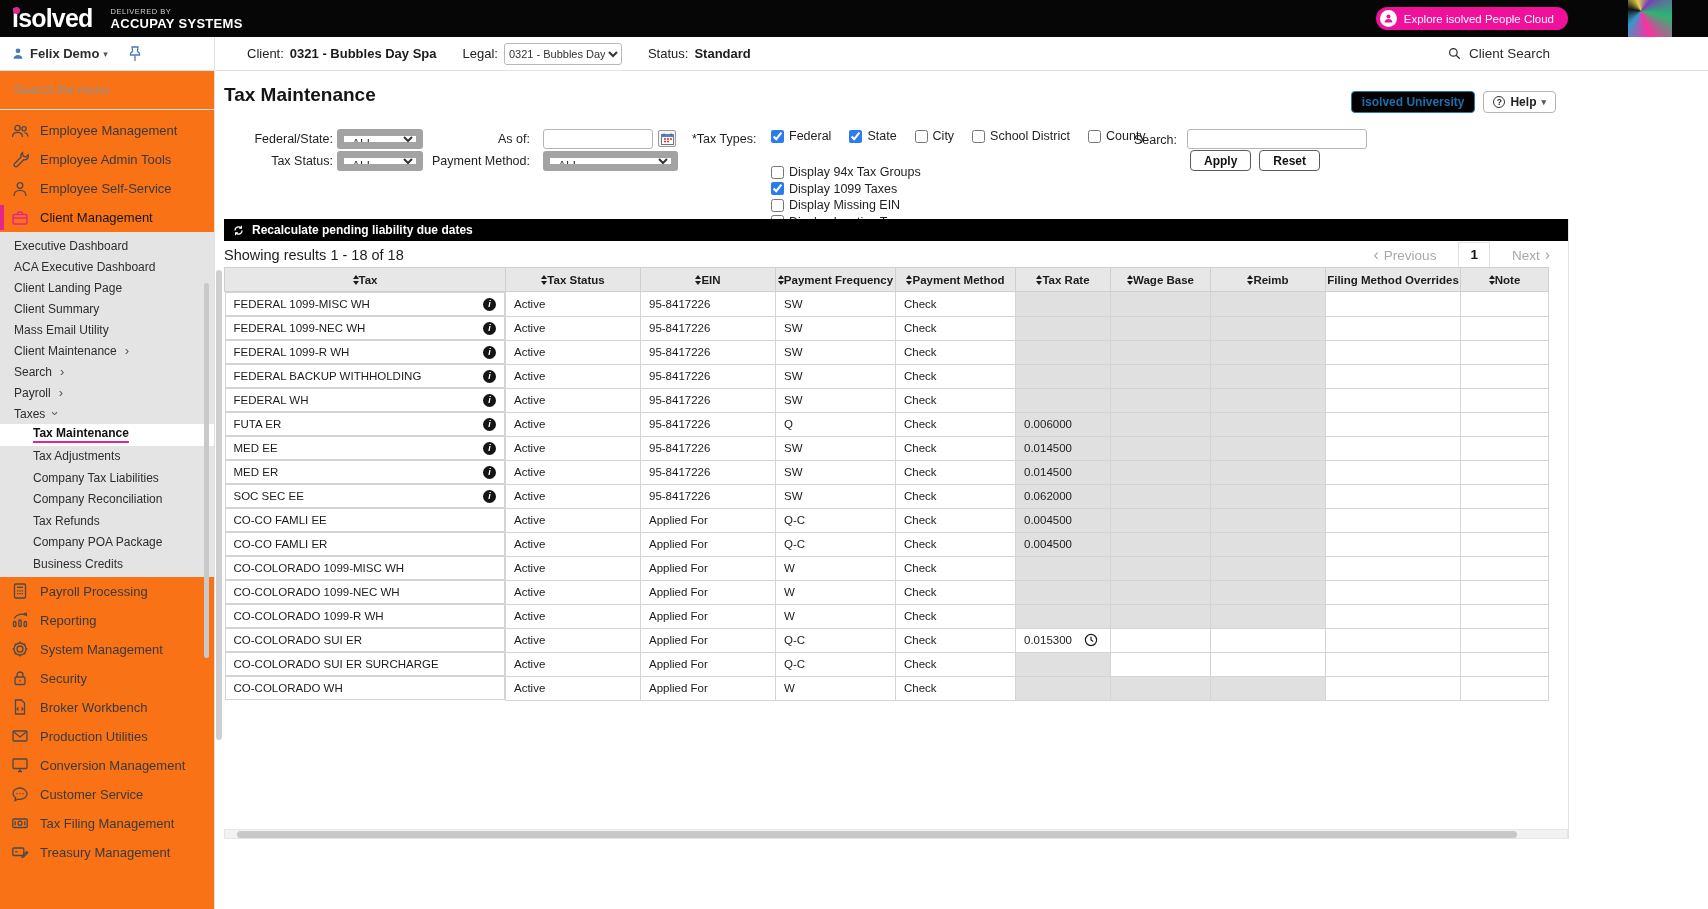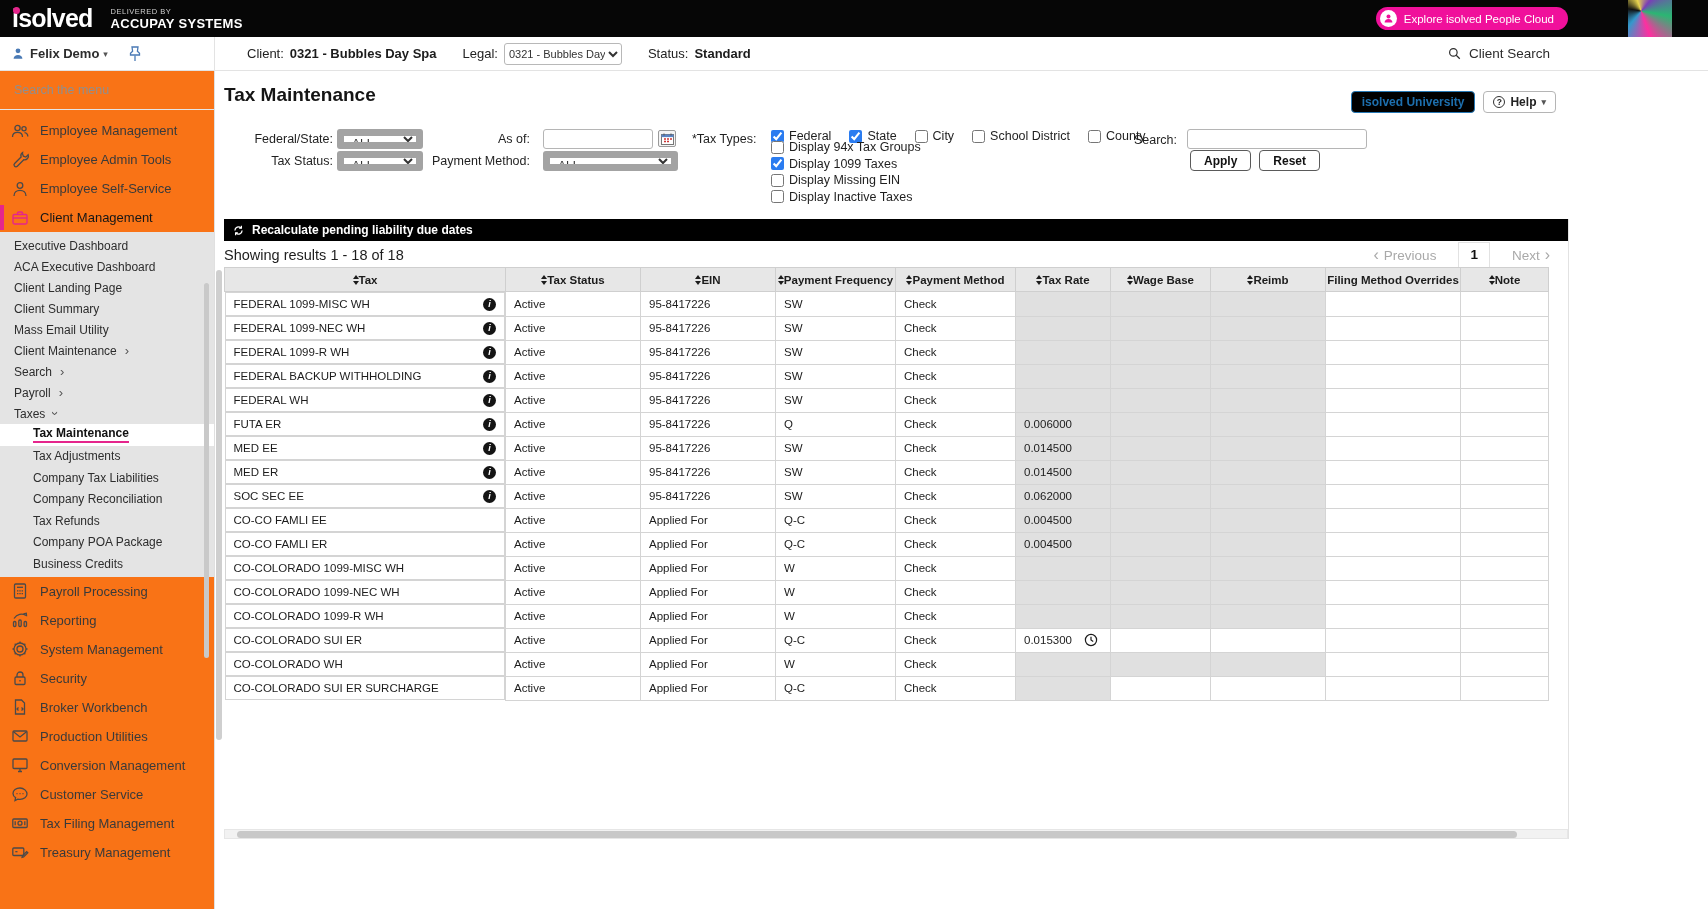--- a/index.html
+++ b/index.html
@@ -68,21 +68,21 @@
   .qmark::after { content:"?"; }
 
   .flabel { position:absolute; font-size:12.5px; color:#1f1f1f; text-align:right; line-height:19px; }
   .fselect { position:absolute; height:20px; font-family:"Liberation Sans",sans-serif; font-size:12px; border:7px solid #a3a3a3; border-radius:3px; background:#fff; color:#333; padding-left:4px; }
   .finput { position:absolute; height:20px; border:1px solid #b5b5b5; border-radius:3px; font-family:"Liberation Sans",sans-serif; font-size:12px; padding:0 5px; }
   .cal-btn { position:absolute; left:443px; top:59px; width:18px; height:17px; border:1px solid #9a9a9a; border-radius:2px; background:#f4f4f4; display:flex; align-items:center; justify-content:center; cursor:pointer; }
 
   .cbx { display:flex; align-items:center; gap:5px; font-size:12.5px; color:#1f1f1f; cursor:pointer; white-space:nowrap; }
   .cbx input { width:13px; height:13px; accent-color:#2b7cf0; cursor:pointer; }
   .taxtype-row { position:absolute; left:556px; top:58px; display:flex; gap:18px; }
-  .display-col { position:absolute; left:556px; top:68px; display:flex; flex-direction:column; }
+  .display-col { position:absolute; left:556px; top:93px; display:flex; flex-direction:column; }
   .display-col .cbx { height:16.5px; }
   .apply-row { position:absolute; left:975px; top:79px; display:flex; gap:8px; }
   .btn-plain { border:1px solid #5a5a5a; border-radius:4px; background:#fff; font-family:"Liberation Sans",sans-serif; font-size:12px; font-weight:bold; color:#111; padding:2px 13px; height:21px; cursor:pointer; }
 
   .recalc-bar { position:absolute; left:9px; top:148px; width:1344px; height:22px; background:#000; color:#fff; display:flex; align-items:center; gap:7px; padding-left:8px; font-size:12px; font-weight:bold; cursor:pointer; }
 
   .results-row { position:absolute; left:9px; top:172px; width:1344px; height:24px; display:flex; align-items:center; }
   .results-summary { font-size:14.5px; color:#1d1d1d; }
   .pagination { margin-left:auto; display:flex; align-items:center; margin-right:18px; }
   .pg-prev, .pg-next { color:#a9a9a9; font-size:13.5px; display:flex; align-items:center; gap:5px; cursor:pointer; }
@@ -923,56 +923,56 @@
               </span>
             </td>
             <td class="gray editable"></td>
             <td class="gray editable"></td>
             <td></td>
             <td></td>
           </tr>
 
           <tr>
             <td class="c-tax">
+              <span>CO-COLORADO SUI ER SURCHARGE</span>
+
+            </td>
+            <td>Active</td>
+            <td>Applied For</td>
+            <td>Q-C</td>
+            <td>Check</td>
+            <td class="gray">
+              <span class="rate-cell-inner">
+                <span></span>
+
+              </span>
+            </td>
+            <td class="gray editable"></td>
+            <td class="gray editable"></td>
+            <td></td>
+            <td></td>
+          </tr>
+
+          <tr>
+            <td class="c-tax">
               <span>CO-COLORADO WH</span>
 
             </td>
             <td>Active</td>
             <td>Applied For</td>
             <td>W</td>
             <td>Check</td>
             <td class="gray">
               <span class="rate-cell-inner">
                 <span></span>
 
               </span>
             </td>
             <td class="gray"></td>
             <td class="gray"></td>
-            <td></td>
-            <td></td>
-          </tr>
-
-          <tr>
-            <td class="c-tax">
-              <span>CO-COLORADO SUI ER SURCHARGE</span>
-
-            </td>
-            <td>Active</td>
-            <td>Applied For</td>
-            <td>Q-C</td>
-            <td>Check</td>
-            <td class="gray">
-              <span class="rate-cell-inner">
-                <span></span>
-
-              </span>
-            </td>
-            <td class="gray editable"></td>
-            <td class="gray editable"></td>
             <td></td>
             <td></td>
           </tr>
         </tbody>
     </table>
   </div>
 
   <div class="content-edge"></div>
   <div class="v-scroll"></div>
   <div class="h-scroll">

